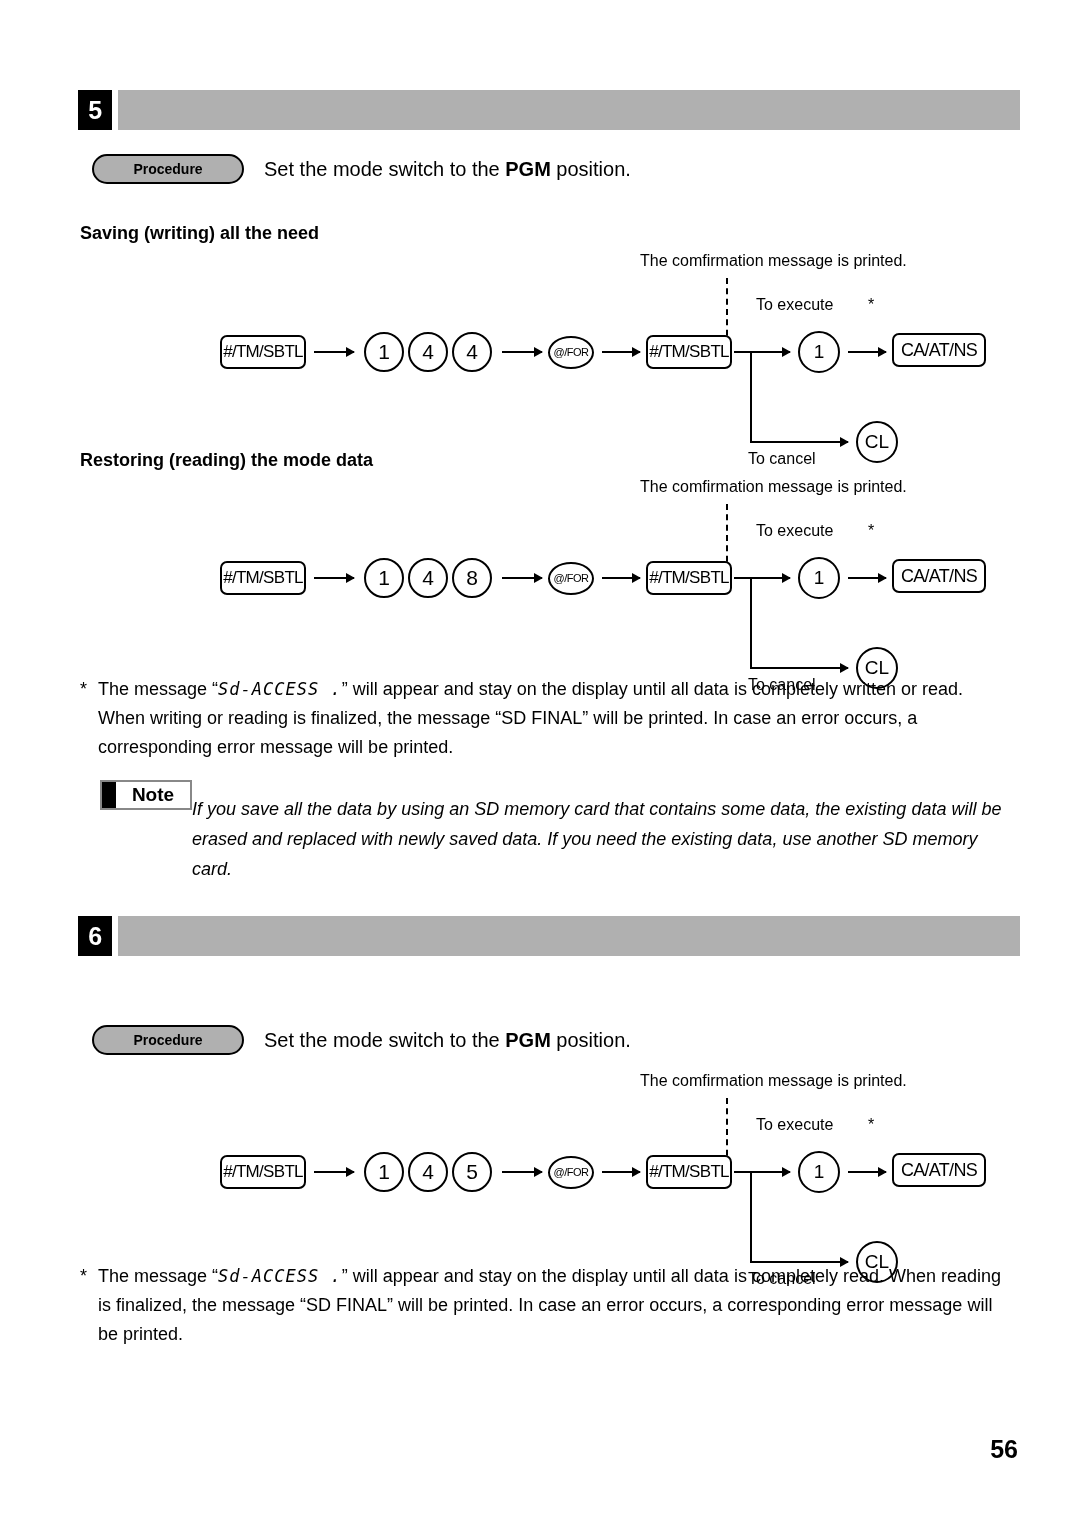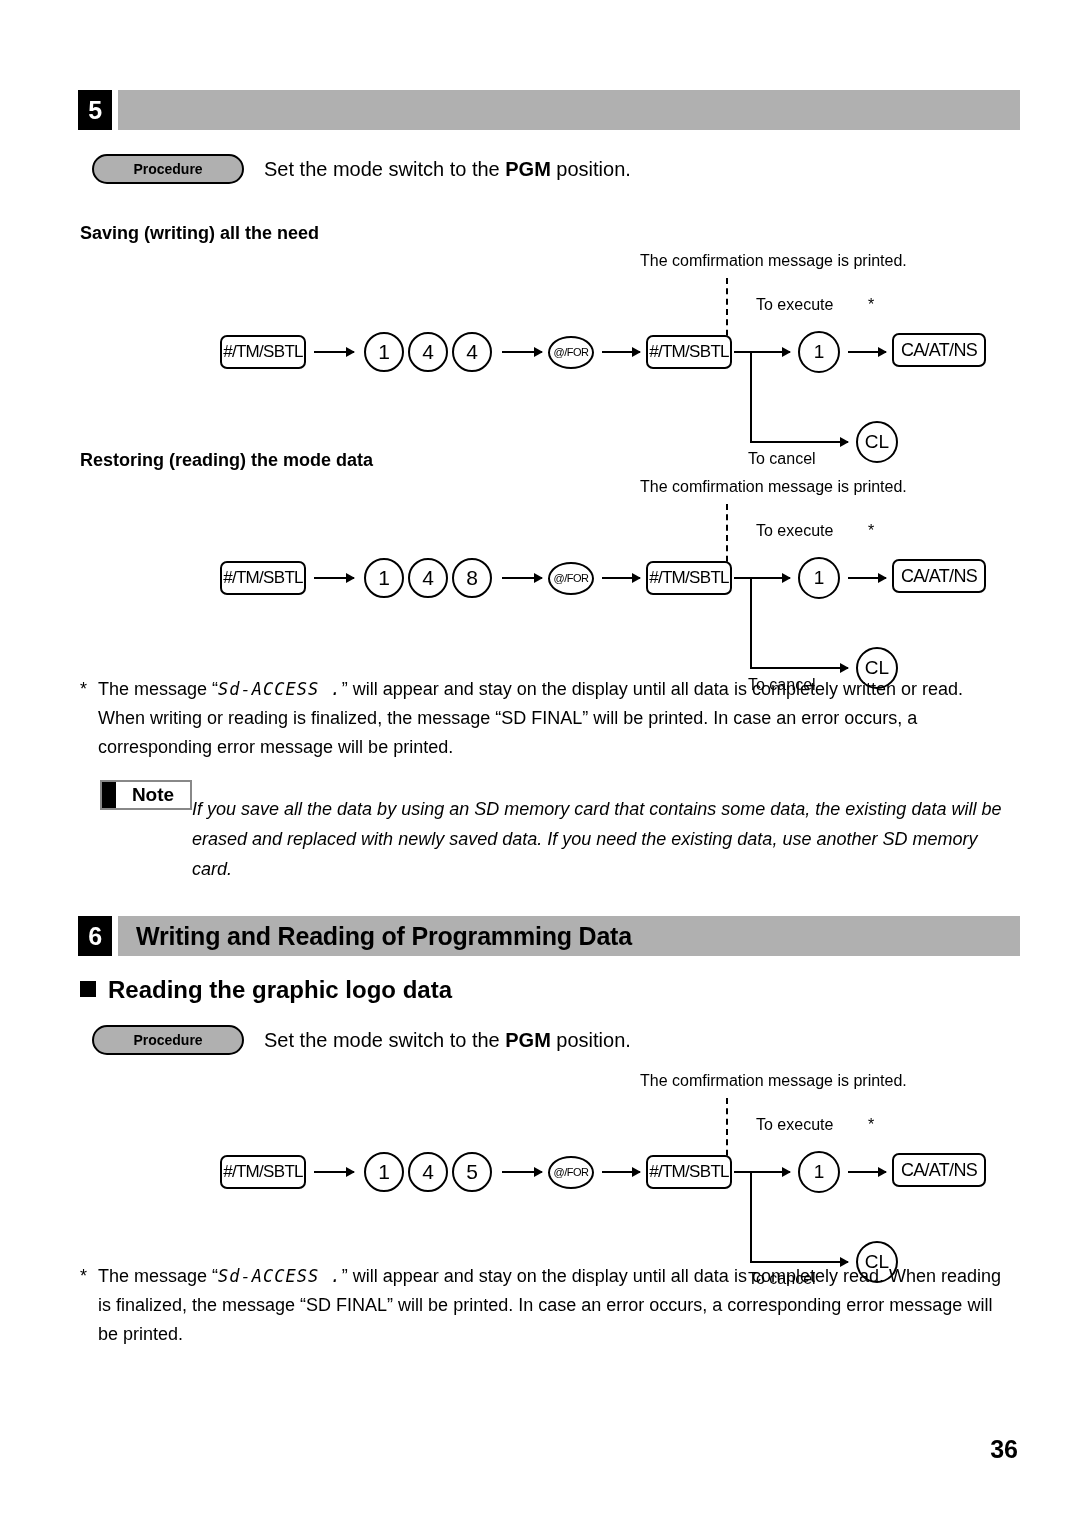--- a/index.html
+++ b/index.html
@@ -357,24 +357,22 @@
     <div class="note-badge">
       <div class="bar"></div>
       <div class="lbl">Note</div>
     </div>
     <div class="note-text">If you save all the data by using an SD memory card that contains some data, the existing data will be erased and replaced with newly saved data. If you need the existing data, use another SD memory card.</div>
   </div>
 
   <div class="section-head" style="top:916px;">
     <div class="section-num">6</div>
     <div class="section-bar"></div>
-    <div class="section-title">Writing and Reading of Programming Data</div>
-  </div>
-
-  <div class="bullet-head" style="left:80px; top:976px;"><span class="bullet-sq"></span><span>Reading the graphic logo data</span></div>
+  </div>
+
 
   <div class="procedure-row" style="left:92px; top:1025px; width:700px;">
     <div class="procedure-pill">Procedure</div>
     <div class="procedure-text"><span>Set the mode switch to the </span><b>PGM</b><span> position.</span></div>
   </div>
 
   <div class="diagram" style="left:220px; top:1068px;">
     <div class="dlabel" style="left:420px; top:4px;">The comfirmation message is printed.</div>
     <div class="dashline" style="left:506px; top:30px; height:68px;"></div>
     <div class="dlabel" style="left:536px; top:48px;">To execute</div>
@@ -401,15 +399,15 @@
 
     <div class="key circle-lg" style="left:636px; top:173px;">CL</div>
     <div class="dlabel" style="left:528px; top:202px;">To cancel</div>
   </div>
 
   <div class="footnote" style="left:80px; top:1262px;">
     <span class="star-lead">*</span>
     <span class="fn-body"><span>The message “</span><span class="lcd">Sd-ACCESS .</span><span>” will appear and stay on the display until all data is completely read. When reading is finalized, the message “SD FINAL” will be printed. In case an error occurs, a corresponding error message will be printed.</span></span>
   </div>
 
-  <div class="pagenum">36</div>
+  <div class="pagenum">56</div>
 
 </div>
 
 </body></html>

